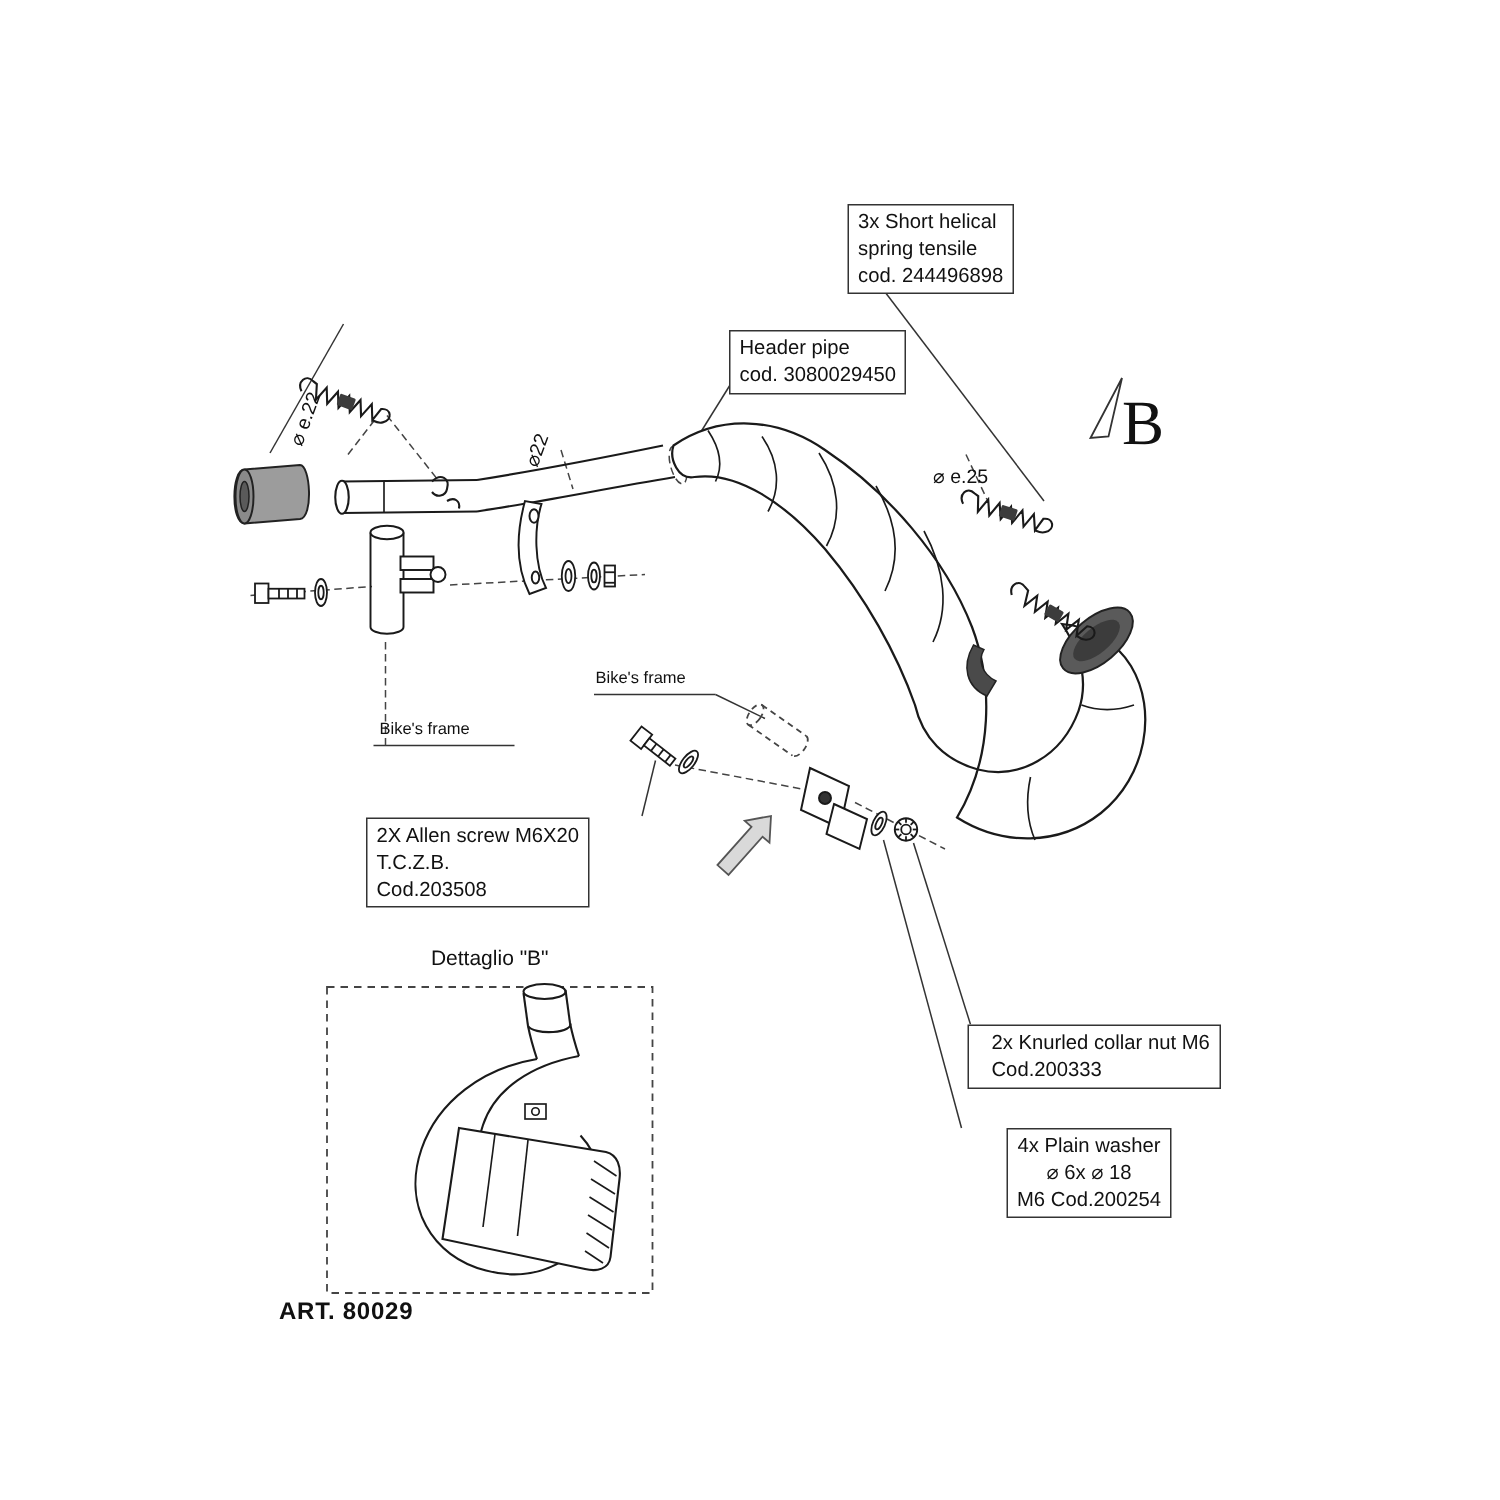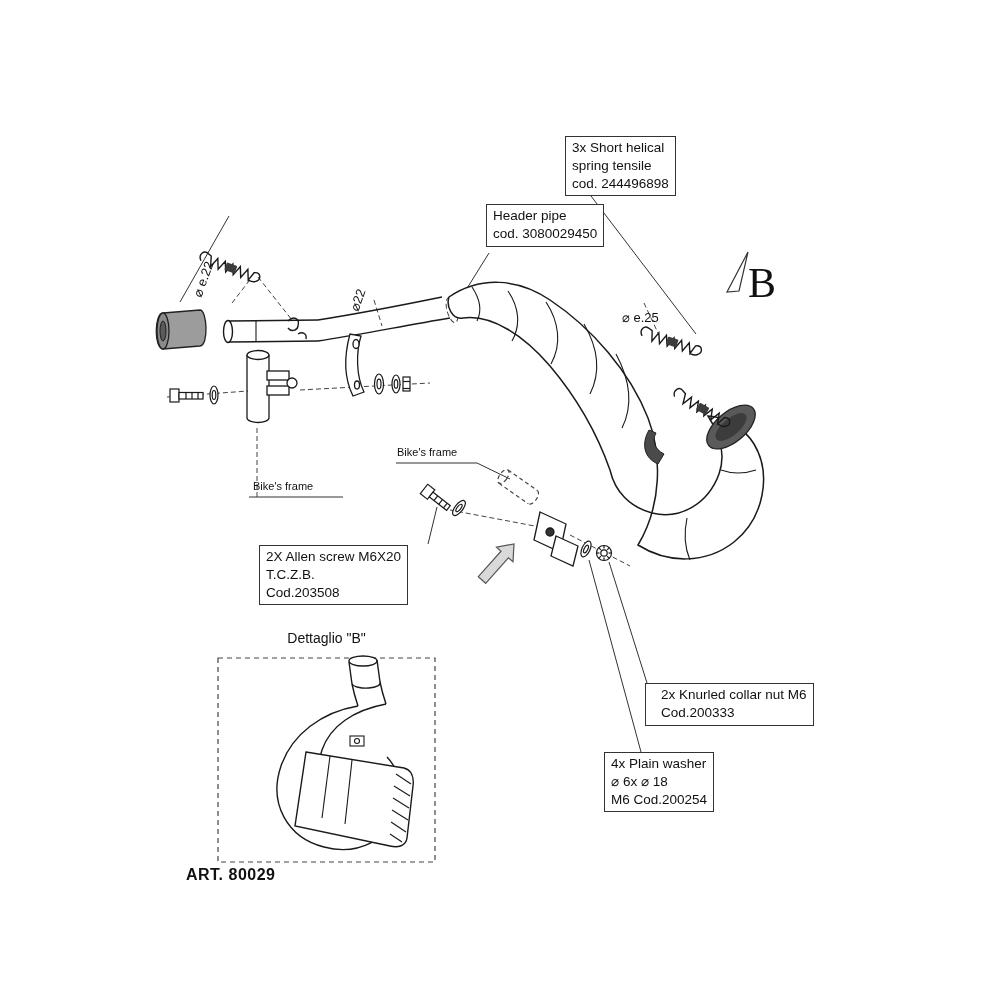--- a/index.html
+++ b/index.html
@@ -235,37 +235,37 @@
     </g>
   </svg>
 
 
   <div class="callout" style="left:565px; top:112px;margin-top:24px;">
     <div>3x Short helical</div>
     <div>spring tensile</div>
     <div>cod. 244496898</div>
   </div>
 
-  <div class="callout" style="left:486px; top:204px;">
+  <div class="callout" style="left:486px; top:220px;">
     <div>Header pipe</div>
     <div>cod. 3080029450</div>
   </div>
 
-  <div class="callout" style="left:259px; top:545px;">
+  <div class="callout" style="left:244px; top:545px;">
     <div>2X Allen screw M6X20</div>
     <div>T.C.Z.B.</div>
     <div>Cod.203508</div>
   </div>
 
   <div class="callout" style="left:645px; top:683px;padding-left:15px;">
     <div>2x Knurled collar nut M6</div>
     <div>Cod.200333</div>
   </div>
 
-  <div class="callout" style="left:604px; top:752px;">
+  <div class="callout" style="left:671px; top:752px;text-align:center;">
     <div>4x Plain washer</div>
     <div>⌀ 6x ⌀ 18</div>
     <div>M6 Cod.200254</div>
   </div>
 
   <div class="plain-label" style="left:253px; top:479px;">Bike's frame</div>
 
   <div class="plain-label" style="left:397px; top:445px;">Bike's frame</div>
 
   <div class="dim rot70" style="left:204px; top:284px;">⌀ e.22</div>

